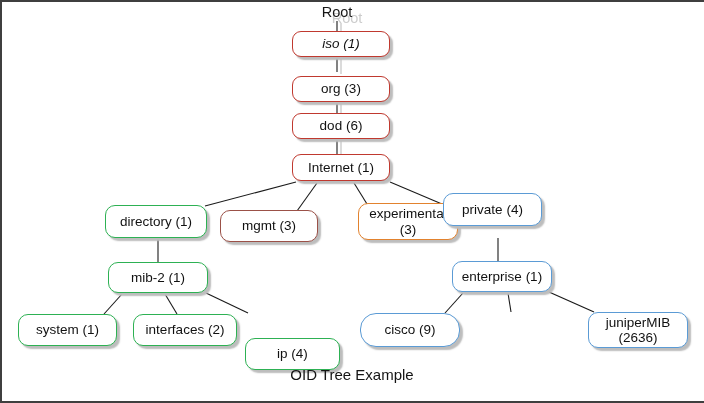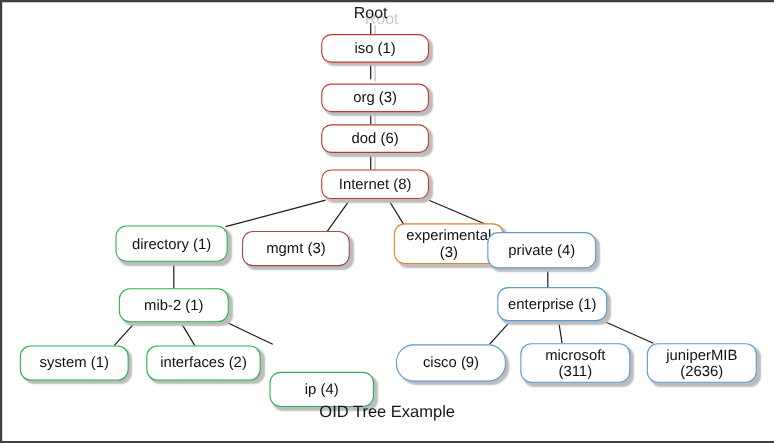--- a/index.html
+++ b/index.html
@@ -29,21 +29,21 @@
   }
   
   .n-iso        { left:292px; top:31px;  width:98px;  height:26px; border-radius:9px; }
   .n-org        { left:292px; top:76px;  width:98px;  height:26px; border-radius:9px; }
   .n-dod        { left:292px; top:113px; width:98px;  height:26px; border-radius:9px; }
   .n-internet   { left:292px; top:154px; width:98px;  height:27px; border-radius:9px; }
   
   .n-directory  { left:105px; top:205px; width:102px; height:33px; }
   .n-mgmt       { left:220px; top:210px; width:98px;  height:32px; }
   .n-experimental{ left:331px; top:203px; width:100px; height:37px; }
-  .n-private    { left:443px; top:211px; width:99px;  height:33px; }
+  .n-private    { left:443px; top:193px; width:99px;  height:33px; }
   
   .n-mib2       { left:108px; top:262px; width:100px; height:31px; }
   .n-enterprise { left:452px; top:261px; width:100px; height:31px; }
   
   .n-system     { left:18px;  top:314px; width:99px;  height:32px; }
   .n-interfaces { left:133px; top:314px; width:104px; height:32px; }
   .n-ip         { left:245px; top:314px; width:95px;  height:32px;margin-top:24px; }
   .n-cisco      { left:360px; top:313px; width:100px; height:34px;border-radius:16px; }
   .n-microsoft  { left:473px; top:312px; width:100px; height:36px; }
   .n-juniper    { left:588px; top:312px; width:100px; height:36px; }
@@ -90,38 +90,36 @@
 
       <line x1="498" y1="238" x2="498" y2="261"></line>
       <line x1="463" y1="293" x2="445" y2="313"></line>
       <line x1="508" y1="293" x2="511" y2="312"></line>
       <line x1="549" y1="292" x2="594" y2="312"></line>
     </g>
   </svg>
 
   <div class="root-label">Root</div>
 
-  <div class="node n-iso" style="border-color: rgb(192, 57, 47);">iso (1)</div>
+  <div class="node n-iso" style="border-color: rgb(192, 57, 47); font-style: italic;">iso (1)</div>
   <div class="node n-org" style="border-color: rgb(192, 57, 47);">org (3)</div>
   <div class="node n-dod" style="border-color: rgb(192, 57, 47);">dod (6)</div>
-  <div class="node n-internet" style="border-color: rgb(192, 57, 47);">Internet (8)</div>
+  <div class="node n-internet" style="border-color: rgb(192, 57, 47);">Internet (1)</div>
 
   <div class="node n-directory" style="border-color: rgb(45, 177, 83);">directory (1)</div>
   <div class="node n-mgmt" style="border-color: rgb(155, 81, 72);">mgmt (3)</div>
   <div class="node n-experimental" style="border-color: rgb(226, 130, 46); margin-left: 27px;">experimental
 (3)</div>
   <div class="node n-private" style="border-color: rgb(91, 155, 213);">private (4)</div>
 
   <div class="node n-mib2" style="border-color: rgb(45, 177, 83);">mib-2 (1)</div>
   <div class="node n-enterprise" style="border-color: rgb(91, 155, 213);">enterprise (1)</div>
 
   <div class="node n-system" style="border-color: rgb(45, 177, 83);">system (1)</div>
   <div class="node n-interfaces" style="border-color: rgb(45, 177, 83);">interfaces (2)</div>
   <div class="node n-ip" style="border-color: rgb(45, 177, 83);">ip (4)</div>
 
   <div class="node n-cisco" style="border-color: rgb(91, 155, 213);">cisco (9)</div>
-  <div class="node n-microsoft" style="border-color: rgb(91, 155, 213);">microsoft
-(311)</div>
   <div class="node n-juniper" style="border-color: rgb(91, 155, 213);">juniperMIB
 (2636)</div>
 
   <div class="caption">OID Tree Example</div>
 </div>
 
 </body></html>

